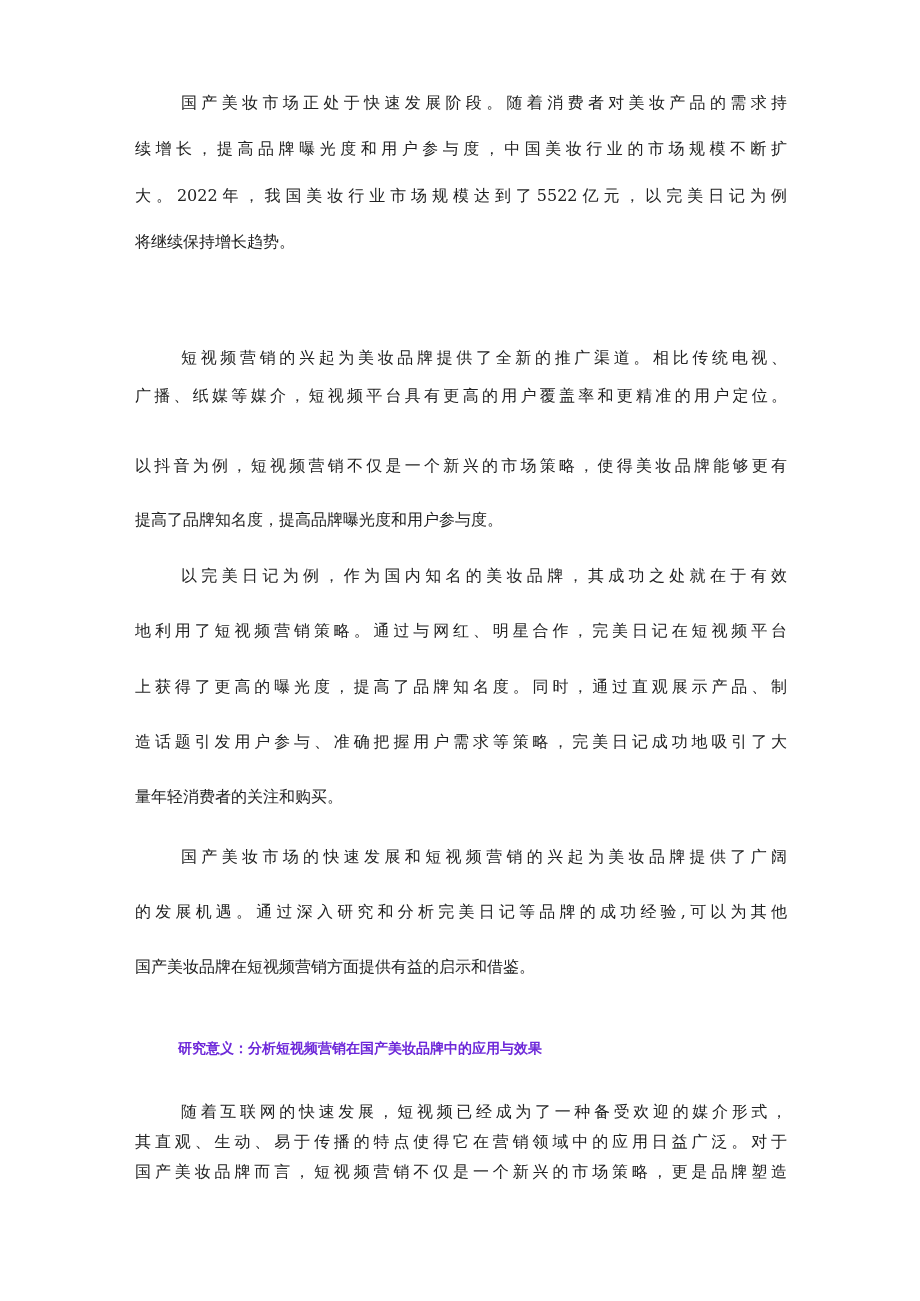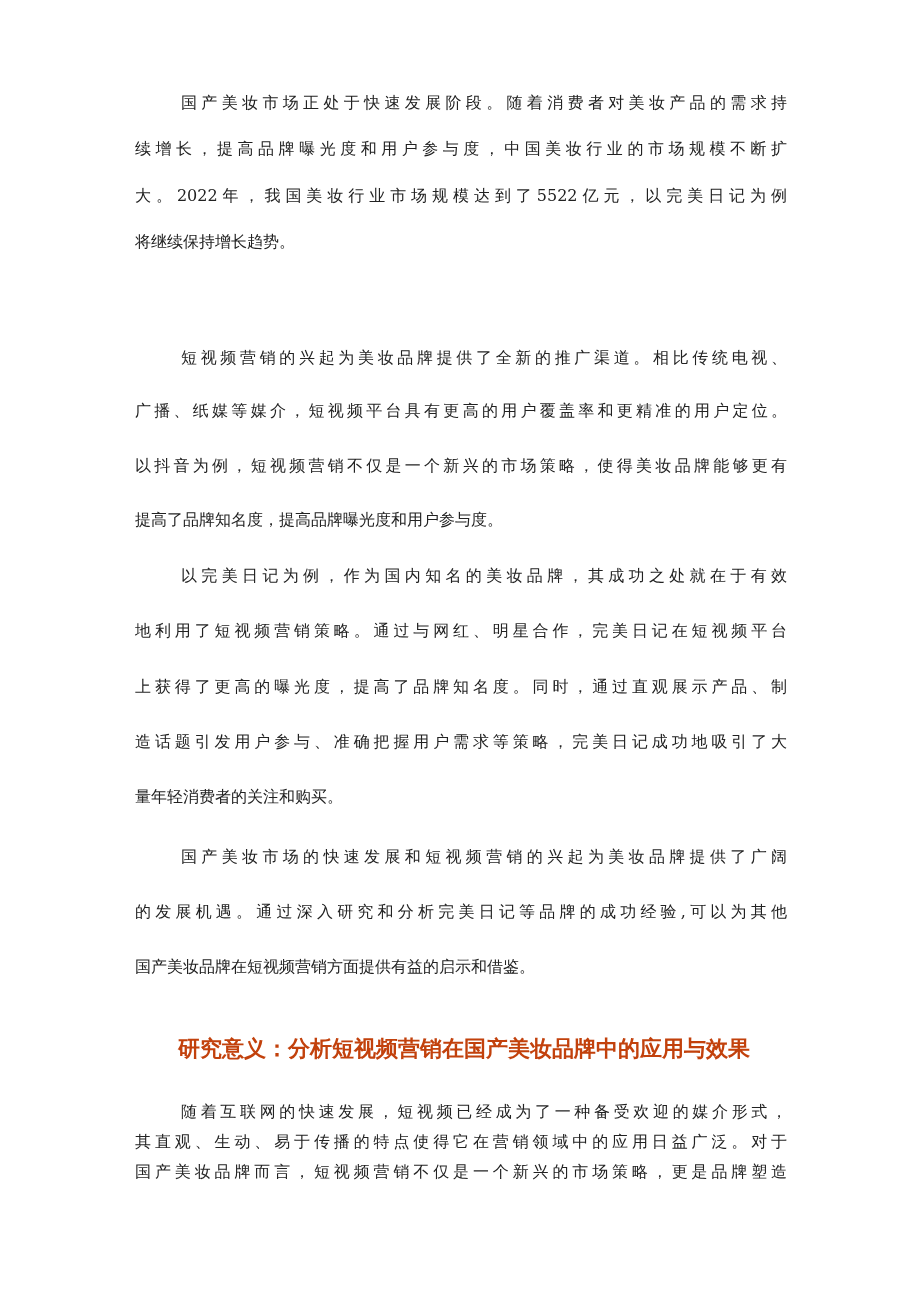--- a/index.html
+++ b/index.html
@@ -37,39 +37,39 @@
     left: 46px;
     width: 606px;
   }
   .line.last {
     text-align-last: left;
   }
   .heading {
     position: absolute;
     left: 43px;
     top: 1034px;
-    font-size: 22px;
+    font-size: 14px;
     line-height: 28px;
     font-weight: bold;
     white-space: nowrap;
-    color: #c2410c;
+    color: #6d28d9;
   }
 </style>
 </head>
 <body>
 
 <div class="page">
 
   <div class="line indent" style="top:89px">国产美妆市场正处于快速发展阶段。随着消费者对美妆产品的需求持</div>
   <div class="line" style="top:135px">续增长，提高品牌曝光度和用户参与度，中国美妆行业的市场规模不断扩</div>
   <div class="line" style="top:182px">大。2022年，我国美妆行业市场规模达到了5522亿元，以完美日记为例</div>
   <div class="line last" style="top:228px">将继续保持增长趋势。</div>
 
   <div class="line indent" style="top:344px">短视频营销的兴起为美妆品牌提供了全新的推广渠道。相比传统电视、</div>
-  <div class="line" style="top:397px">广播、纸媒等媒介，短视频平台具有更高的用户覆盖率和更精准的用户定位。</div>
+  <div class="line" style="top:382px">广播、纸媒等媒介，短视频平台具有更高的用户覆盖率和更精准的用户定位。</div>
   <div class="line" style="top:452px">以抖音为例，短视频营销不仅是一个新兴的市场策略，使得美妆品牌能够更有</div>
   <div class="line last" style="top:506px">提高了品牌知名度，提高品牌曝光度和用户参与度。</div>
 
   <div class="line indent" style="top:562px">以完美日记为例，作为国内知名的美妆品牌，其成功之处就在于有效</div>
   <div class="line" style="top:617px">地利用了短视频营销策略。通过与网红、明星合作，完美日记在短视频平台</div>
   <div class="line" style="top:673px">上获得了更高的曝光度，提高了品牌知名度。同时，通过直观展示产品、制</div>
   <div class="line" style="top:728px">造话题引发用户参与、准确把握用户需求等策略，完美日记成功地吸引了大</div>
   <div class="line last" style="top:783px">量年轻消费者的关注和购买。</div>
 
   <div class="line indent" style="top:843px">国产美妆市场的快速发展和短视频营销的兴起为美妆品牌提供了广阔</div>

